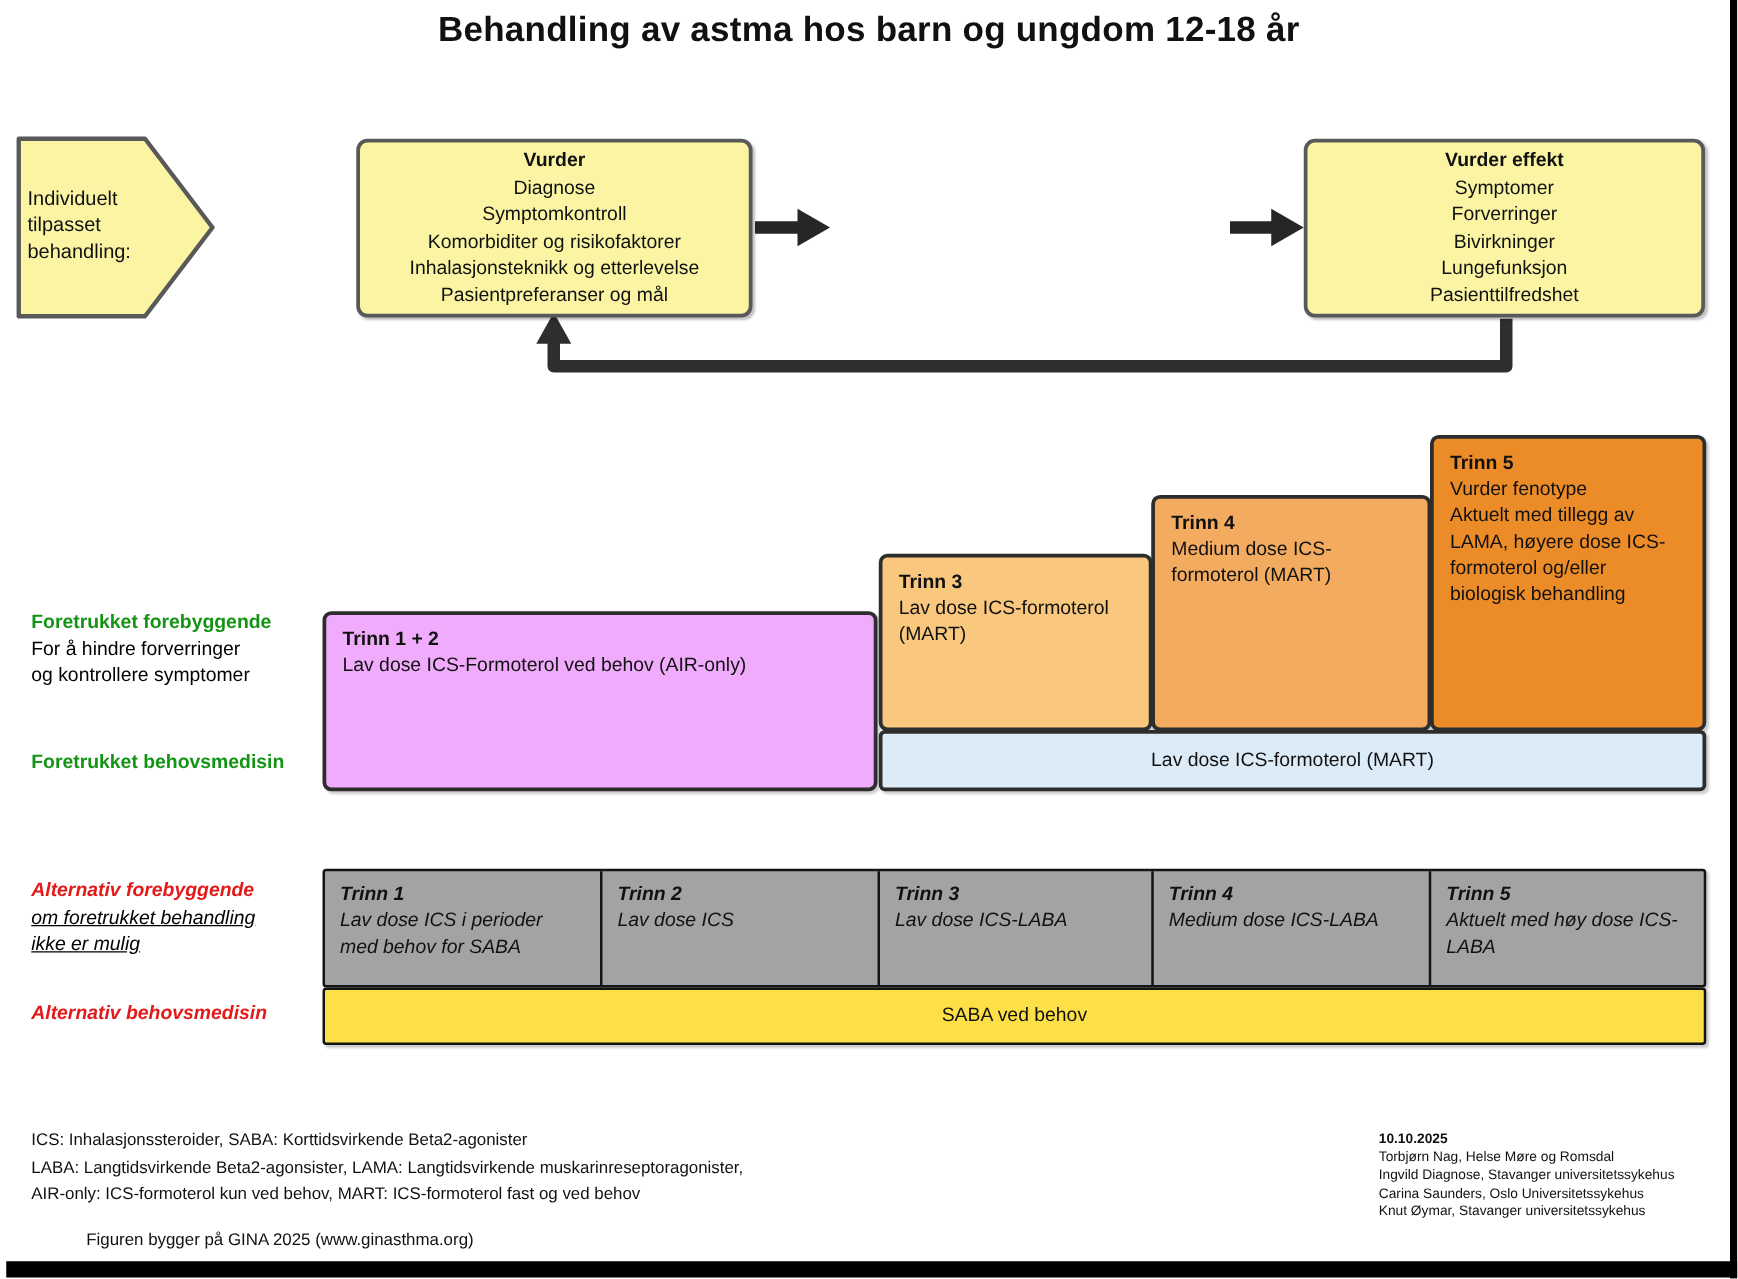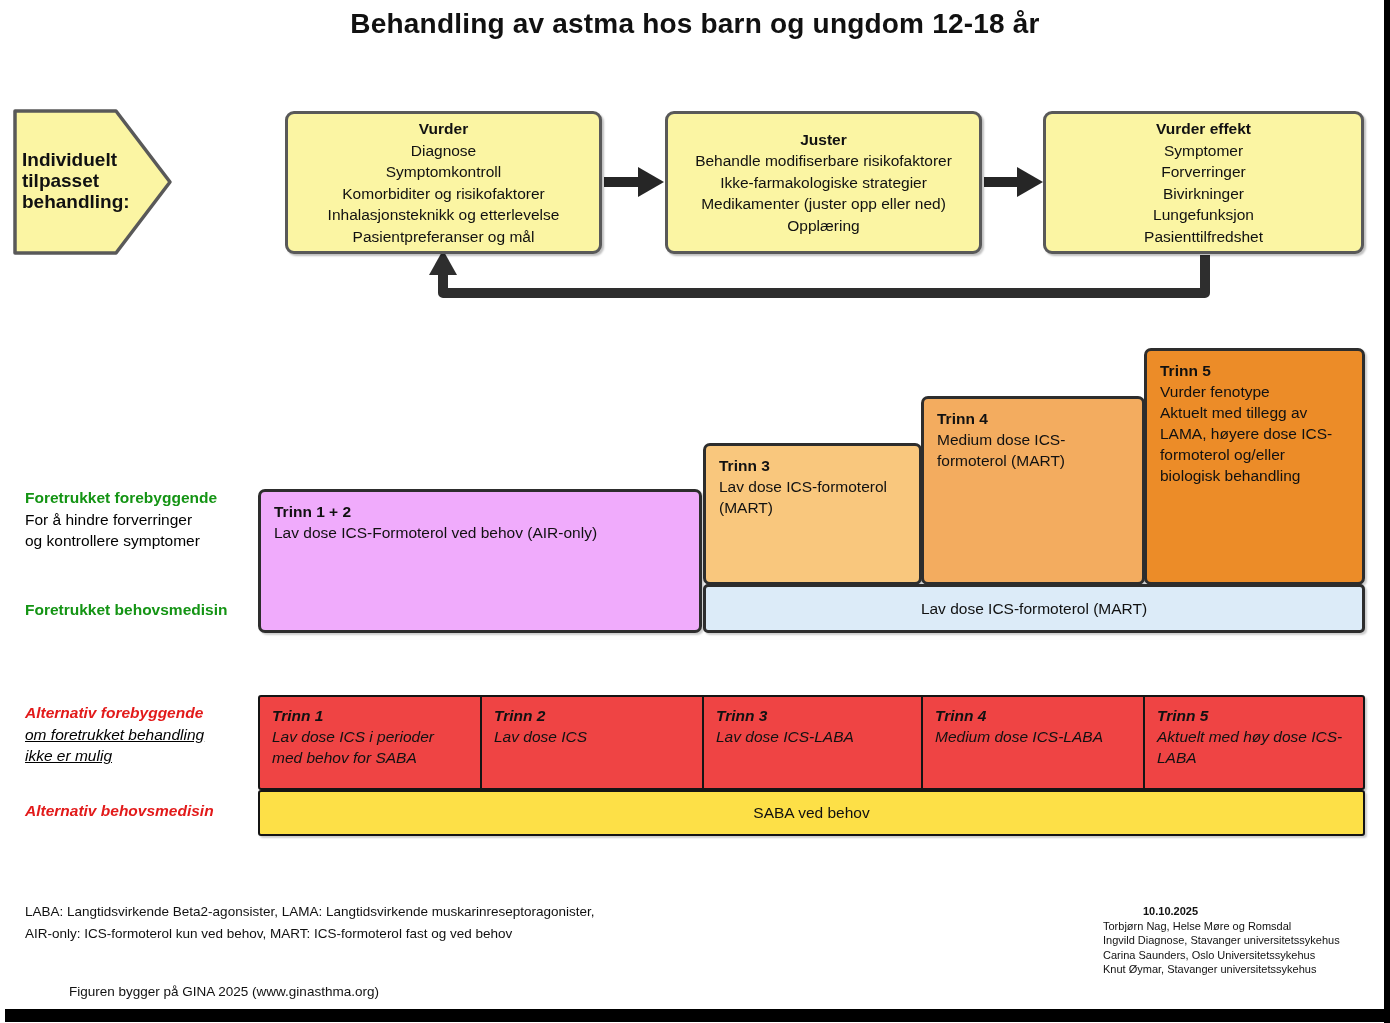--- a/index.html
+++ b/index.html
@@ -9,21 +9,21 @@
 
   .page-title{left:0;top:8px;width:1390px;text-align:center;
               font-size:28px;font-weight:bold;letter-spacing:.2px;}
 
   
   .flow-box{box-sizing:border-box;background:#FBF5A3;border:3px solid #595959;border-radius:9px;
             box-shadow:2px 2px 2px rgba(0,0,0,.25);display:flex;flex-direction:column;
             justify-content:center;align-items:center;text-align:center;
             font-size:15.5px;line-height:21.5px;}
   .flow-box .hd{font-weight:bold;}
-  .pent-text{left:22px;top:149px;font-size:19px;font-weight:bold;line-height:21px;}
+  .pent-text{left:22px;top:149px;font-size:16px;font-weight:normal;line-height:21px;}
   svg{display:block;}
 
   
   .step{box-sizing:border-box;border:3px solid #2d2d2d;border-radius:7px;
         box-shadow:2px 2px 2px rgba(0,0,0,.2);padding:9px 13px;
         font-size:15.5px;line-height:21px;}
   .step .hd{font-weight:bold;}
   .bar{box-sizing:border-box;border:3px solid #2d2d2d;border-radius:5px;
        box-shadow:2px 2px 2px rgba(0,0,0,.2);display:flex;align-items:center;
        justify-content:center;font-size:15.5px;}
@@ -31,30 +31,30 @@
   .bar-gray{background:#fde047;border-color:#141414;border-width:2.5px;border-radius:3px;}
 
   
   .lbl{font-size:15.5px;line-height:21.5px;}
   .lbl .green{color:#149414;font-weight:bold;}
   .lbl .red{color:#E21A1A;font-weight:bold;font-style:italic;}
   .lbl .sub{color:#000000;}
   .lbl .ital-ul{font-style:italic;text-decoration:underline;}
 
   
-  .alt-row{box-sizing:border-box;display:flex;background:#ef4444;border:2.5px solid #141414;
+  .alt-row{box-sizing:border-box;display:flex;background:#a3a3a3;border:2.5px solid #141414;
            border-radius:3px;box-shadow:2px 2px 2px rgba(0,0,0,.2);}
   .alt-cell{box-sizing:border-box;border-right:2.5px solid #141414;padding:8px 12px;
             font-size:15.5px;line-height:21px;font-style:italic;}
   .alt-cell:last-child{border-right:none;}
   .alt-cell .hd{font-weight:bold;}
 
   .footnote{font-size:13.5px;line-height:21.5px;}
   .credits{font-size:11px;line-height:14.5px;}
-  .credits .hd{font-weight:bold;margin-left:40px;}
+  .credits .hd{font-weight:bold;}
 
   .edge{background:#000;}
 </style>
 </head>
 <body>
 
 <div class="frame">
 
   <div class="abs page-title">Behandling av astma hos barn og ungdom 12-18 år</div>
 
@@ -78,27 +78,20 @@
 
   <div class="abs flow-box" style="left:285px;top:111px;width:317px;height:143px;">
     <div class="hd">Vurder</div>
     <div>Diagnose</div>
     <div>Symptomkontroll</div>
     <div>Komorbiditer og risikofaktorer</div>
     <div>Inhalasjonsteknikk og etterlevelse</div>
     <div>Pasientpreferanser og mål</div>
   </div>
 
-  <div class="abs flow-box" style="left:665px;top:111px;width:317px;height:143px;">
-    <div class="hd">Juster</div>
-    <div>Behandle modifiserbare risikofaktorer</div>
-    <div>Ikke-farmakologiske strategier</div>
-    <div>Medikamenter (juster opp eller ned)</div>
-    <div>Opplæring</div>
-  </div>
 
   <div class="abs flow-box" style="left:1043px;top:111px;width:321px;height:143px;">
     <div class="hd">Vurder effekt</div>
     <div>Symptomer</div>
     <div>Forverringer</div>
     <div>Bivirkninger</div>
     <div>Lungefunksjon</div>
     <div>Pasienttilfredshet</div>
   </div>
 
@@ -166,20 +159,21 @@
       <div class="hd">Trinn 5</div>
       <div>Aktuelt med høy dose ICS-LABA</div>
     </div>
   </div>
 
   <div class="abs bar bar-gray" style="left:258px;top:790px;width:1107px;height:46px;">
     <span>SABA ved behov</span>
   </div>
 
   <div class="abs footnote" style="left:25px;top:901px;">
+    <div>ICS: Inhalasjonssteroider, SABA: Korttidsvirkende Beta2-agonister</div>
     <div>LABA: Langtidsvirkende Beta2-agonsister, LAMA: Langtidsvirkende muskarinreseptoragonister,</div>
     <div>AIR-only: ICS-formoterol kun ved behov, MART: ICS-formoterol fast og ved behov</div>
   </div>
   <div class="abs footnote" style="left:25px;top:981px;margin-left:44px;">Figuren bygger på GINA 2025 (www.ginasthma.org)</div>
 
   <div class="abs credits" style="left:1103px;top:904px;">
     <div class="hd">10.10.2025</div>
     <div>Torbjørn Nag, Helse Møre og Romsdal</div>
     <div>Ingvild Diagnose, Stavanger universitetssykehus</div>
     <div>Carina Saunders, Oslo Universitetssykehus</div>

